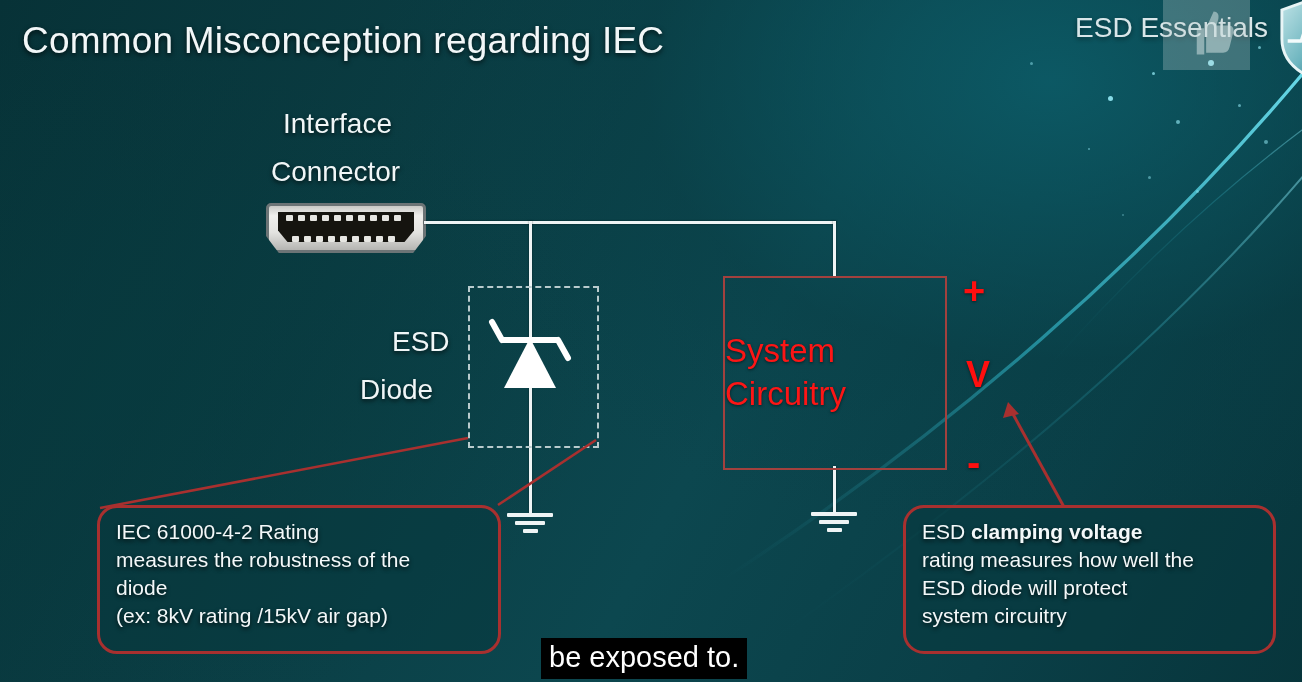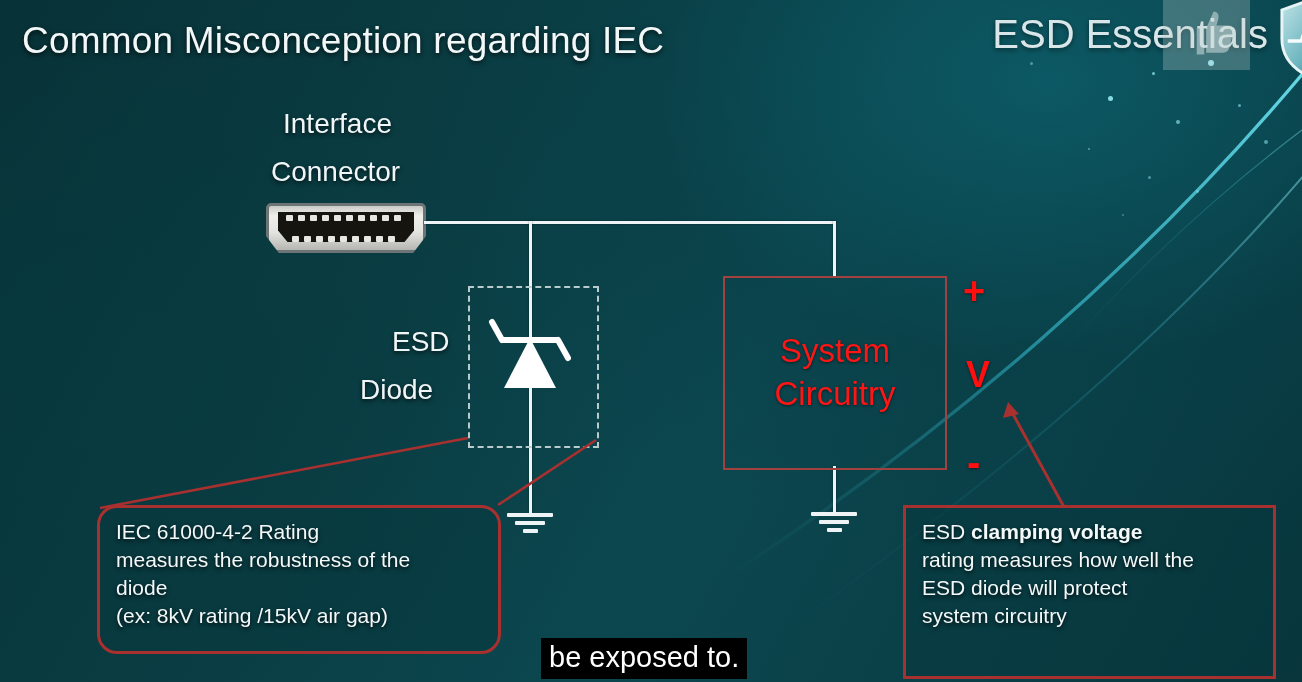--- a/index.html
+++ b/index.html
@@ -23,21 +23,21 @@
 
   
   .title{
     position:absolute;left:22px;top:20px;
     font-size:37px;color:#f2f7f8;letter-spacing:.2px;
     text-shadow:0 2px 5px rgba(0,0,0,.75);
     white-space:nowrap;
   }
   .brand{
     position:absolute;right:78px;top:12px;
-    font-size:40px;color:#e9f2f4;opacity:.93;
+    font-size:28px;color:#e9f2f4;opacity:.93;
     text-shadow:0 2px 5px rgba(0,0,0,.5);
     white-space:nowrap;
   }
   .thumb-overlay{
     position:absolute;left:1163px;top:0px;width:87px;height:70px;
     background:rgba(190,205,205,0.30);
   }
   .thumb-glyph{position:absolute;left:1178px;top:2px;width:60px;height:60px;opacity:.55;}
   .shield{position:absolute;right:6px;top:-2px;width:62px;height:82px;}
 
@@ -95,21 +95,21 @@
   .esd-box{
     position:absolute;left:468px;top:286px;width:127px;height:158px;
     border:2px dashed #b9cbcd;
   }
   .diode-sym{position:absolute;left:484px;top:300px;width:96px;height:112px;}
 
   
   .sys-box{
     position:absolute;left:723px;top:276px;width:220px;height:190px;
     border:2px solid #a2413e;
-    display:flex;flex-direction:column;align-items:center;justify-content:center;
+    display:flex;flex-direction:column;align-items:flex-start;justify-content:center;
     gap:6px;
   }
   .sys-box span{
     color:#fd1616;font-size:33px;line-height:1.12;
     text-shadow:0 1px 3px rgba(0,0,0,.55);
   }
 
   .pm{position:absolute;color:#ff0f0f;font-weight:bold;text-shadow:0 1px 3px rgba(0,0,0,.5);}
   .pm-plus {left:963px;top:270px;font-size:38px;}
   .pm-v    {left:966px;top:354px;font-size:36px;}
@@ -118,21 +118,21 @@
   
   .callout{
     position:absolute;border:3px solid #a8302f;
     background:rgba(8,56,62,0.55);
     color:#f3f8f9;text-shadow:0 2px 4px rgba(0,0,0,.8);
     font-size:21px;line-height:1.34;
     padding:10px 14px 12px 16px;
     box-sizing:border-box;
   }
   .callout-left {left:97px;top:505px;width:404px;height:149px;border-radius:20px;}
-  .callout-right{left:903px;top:505px;width:373px;height:174px;}
+  .callout-right{left:903px;top:505px;width:373px;height:149px;border-radius:21px;}
   .callout b{font-weight:bold;}
 
   .leader{position:absolute;pointer-events:none;}
 
   
   .caption{
     position:absolute;left:541px;top:638px;
     background:#000;color:#fff;font-size:29px;
     padding:3px 8px 5px;white-space:nowrap;
   }

